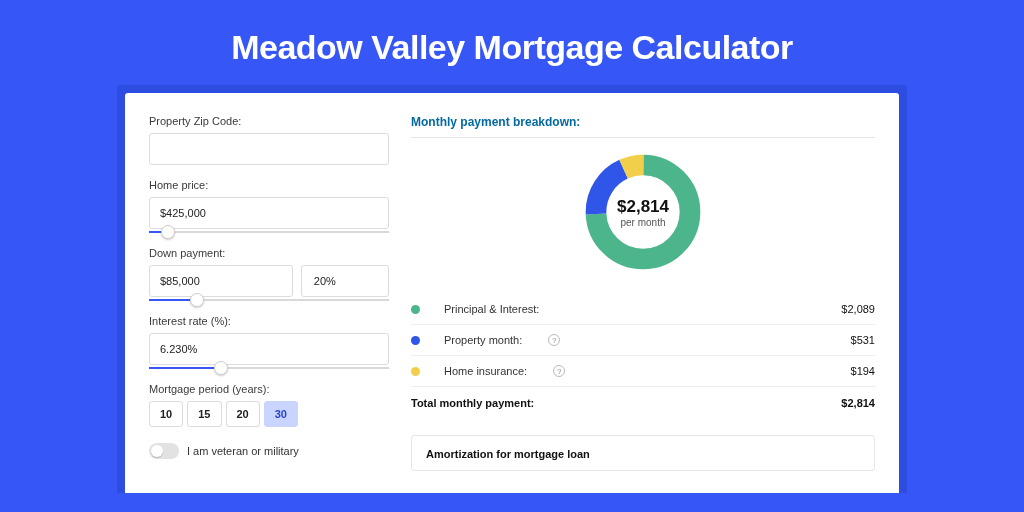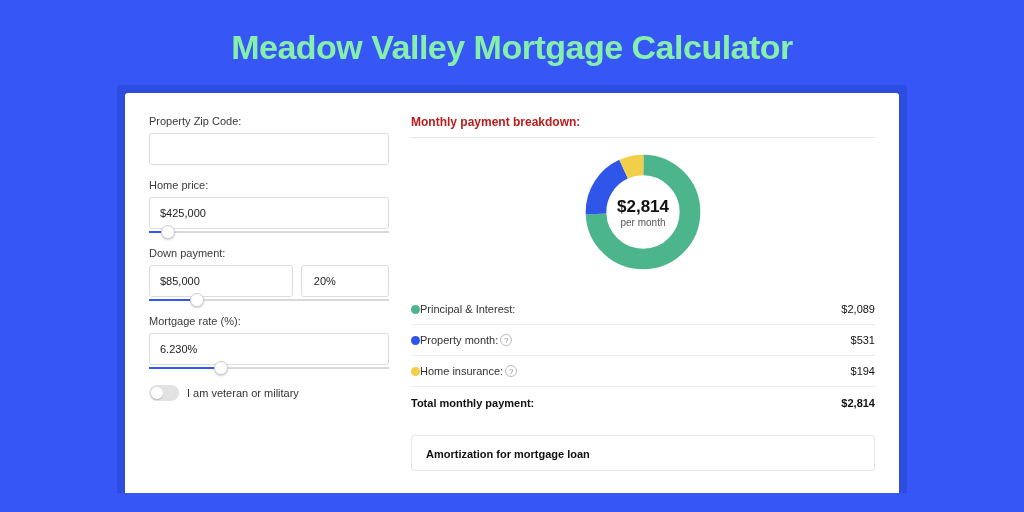--- a/index.html
+++ b/index.html
@@ -5,21 +5,21 @@
   * { box-sizing: border-box; margin: 0; padding: 0; }
   body {
     font-family: Arial, Helvetica, sans-serif;
     background: #3656f5;
     width: 1024px;
     height: 512px;
     overflow: hidden;
   }
   .page-title {
     text-align: center;
-    color: #86efac;
+    color: #ffffff;
     font-size: 34px;
     font-weight: 700;
     padding: 28px 0 18px 0;
     letter-spacing: -0.5px;
   }
   .card-wrap {
     width: 790px;
     margin: 0 auto;
     background: #2c4de0;
     padding: 8px 8px 0 8px;
@@ -94,42 +94,42 @@
   }
   .toggle-row { display:flex; align-items:center; gap:8px; font-size:11px; color:#333; margin-top:16px;}
   .toggle {
     width:30px; height:16px; background:#e2e2e2; border-radius:10px; position:relative;
   }
   .toggle-knob {
     position:absolute; left:2px; top:2px; width:12px; height:12px; background:#fff; border-radius:50%;
     box-shadow:0 1px 1px rgba(0,0,0,0.2);
   }
   .section-title {
-    font-size:12px; font-weight:700; color:#b91c1c;
+    font-size:12px; font-weight:700; color:#0369a1;
     border-bottom:1px solid #e6e6e6;
     padding-bottom:8px;
     margin-bottom:12px;
   }
   .donut-wrap { display:flex; justify-content:center; margin-bottom:20px; }
   .donut { position:relative; width:124px; height:124px; }
   .donut svg { width:124px; height:124px; }
   .donut-center {
     position:absolute; inset:0;
     display:flex; flex-direction:column; align-items:center; justify-content:center;
   }
   .donut-total { font-size:17px; font-weight:700; color:#111; }
   .donut-sub { font-size:10px; color:#555; }
   .legend-row {
     display:flex; align-items:center; justify-content:space-between;
     padding:9px 0;
     border-bottom:1px solid #ededed;
     font-size:11px;
   }
   .legend-row:last-of-type { border-bottom:1px solid #ededed; }
-  .legend-left { display:flex; align-items:center; gap:0; color:#333; }
+  .legend-left { display:flex; align-items:center; gap:24px; color:#333; }
   .legend-dot { width:9px; height:9px; border-radius:50%; }
   .legend-val { font-weight:400; color:#111; }
   .total-row {
     display:flex; justify-content:space-between;
     padding:10px 0 12px 0;
     font-size:11px; font-weight:700; color:#111;
   }
   .info-icon {
     display:inline-flex; align-items:center; justify-content:center;
     width:12px; height:12px; border:1px solid #bbb; border-radius:50%;
@@ -173,28 +173,37 @@
           <input class="text-input" value="$85,000" style="">
           <input class="text-input" value="20%" style="">
         </div>
         <div class="slider-track">
           <div class="slider-fill" id="dp-fill" style="width: 20%;"></div>
           <div class="slider-thumb" id="dp-thumb" style="left: 20%;"></div>
         </div>
       </div>
 
       <div class="field-block">
-        <div class="form-label">Mortgage rate (%):</div>
+        <div class="form-label">Interest rate (%):</div>
         <input class="text-input" value="6.230%" style="">
         <div class="slider-track">
           <div class="slider-fill" id="ir-fill" style="width: 30%;"></div>
           <div class="slider-thumb" id="ir-thumb" style="left: 30%;"></div>
         </div>
       </div>
 
+      <div class="field-block" style="margin-bottom:8px;">
+        <div class="form-label">Mortgage period (years):</div>
+        <div class="period-btns" id="period-btns">
+            <button class="period-btn">10</button>
+            <button class="period-btn">15</button>
+            <button class="period-btn">20</button>
+            <button class="period-btn selected">30</button>
+          </div>
+      </div>
 
       <div class="toggle-row">
         <div class="toggle">
           <div class="toggle-knob"></div>
         </div>
         <span>I am veteran or military</span>
       </div>
 
     </div>
 

